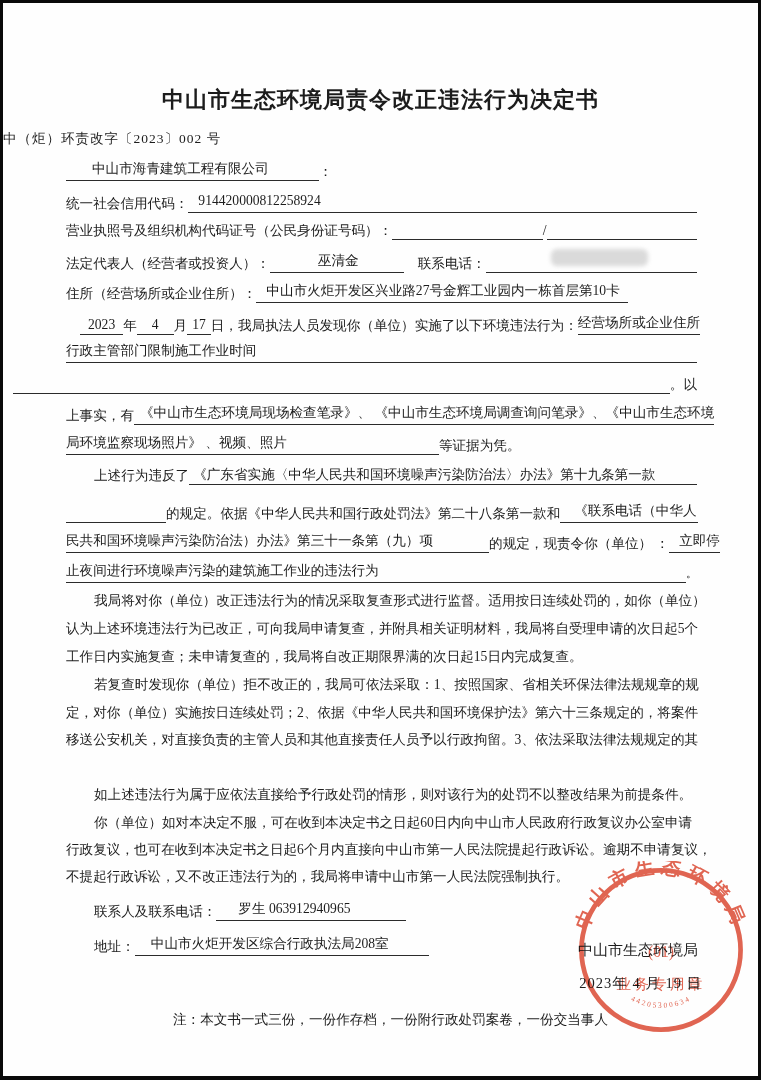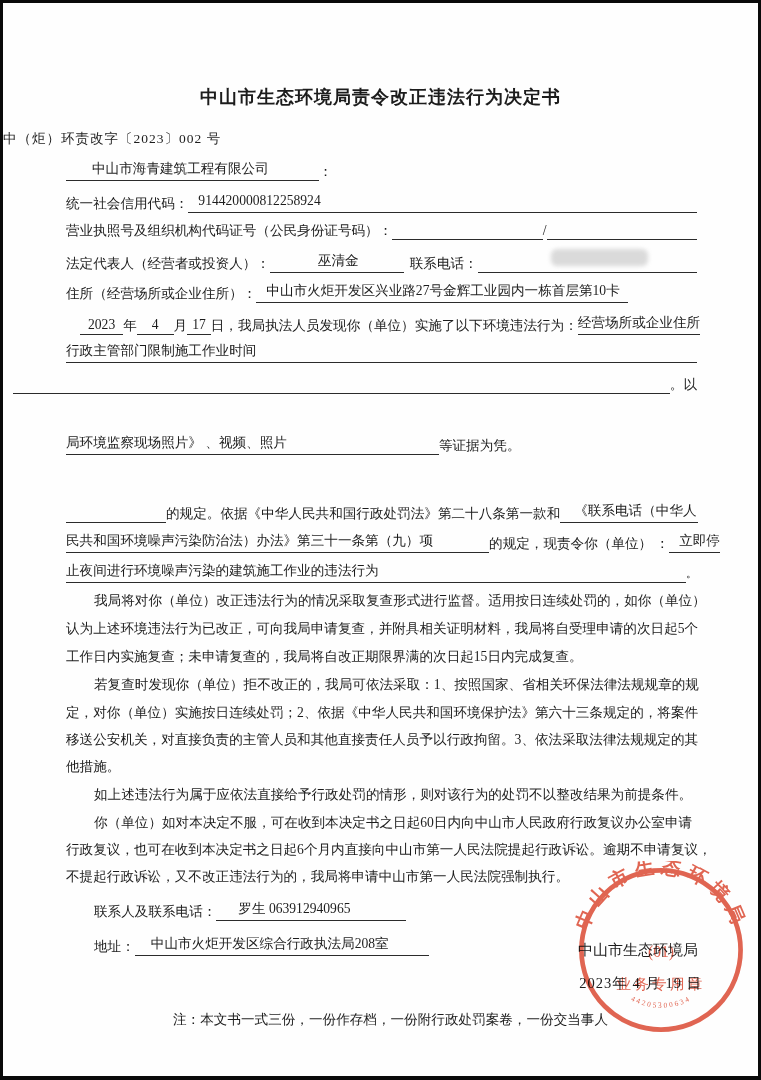--- a/index.html
+++ b/index.html
@@ -2,21 +2,21 @@
 <html><head>
 <meta charset="utf-8">
 <style>
   html,body{margin:0;padding:0;background:#888;}
   #page{
     position:relative;width:761px;height:1080px;background:#fefefe;
     box-sizing:border-box;border:3px solid #0a0a0a;border-bottom-width:4px;
     font-family:"Liberation Serif","DejaVu Serif",serif;color:#1c1c1c;overflow:hidden;
   }
   .title{position:absolute;top:82px;left:0;width:100%;text-align:center;
-    font-size:18px;font-weight:bold;letter-spacing:1px;}
+    font-size:22px;font-weight:bold;letter-spacing:1px;}
   .docno{position:absolute;top:127px;left:0;width:100%;text-align:left;
     font-size:13.5px;letter-spacing:1px;}
   .ln{position:absolute;left:63px;right:61px;display:flex;align-items:flex-end;
     font-size:13.6px;line-height:19px;white-space:nowrap;}
   .s{flex:0 0 auto;}
   .u{flex:0 0 auto;border-bottom:1px solid #2b2b2b;padding-bottom:2px;}
   .b{flex:0 0 auto;border-bottom:1px solid #2b2b2b;padding-bottom:2px;}
   .fill{flex:1 1 auto;border-bottom:1px solid #2b2b2b;padding-bottom:2px;}
   .ind{padding-left:28px;}
   .blur-box{position:absolute;left:548px;top:246px;width:97px;height:17px;
@@ -52,21 +52,21 @@
   <div class="ln" style="top:218px">
     <span class="s">营业执照号及组织机构代码证号（公民身份证号码）：</span>
     <span class="fill"></span>
     <span class="s">/</span>
     <span class="fill"></span>
   </div>
 
   <div class="ln" style="top:248px">
     <span class="s">法定代表人（经营者或投资人）：</span>
     <span class="u" style="padding:0 45px 2px 48px">巫清金</span>
-    <span class="s" style="margin-left:6px">联系电话：</span>
+    <span class="s" style="margin-left:14px">联系电话：</span>
     <span class="fill"></span>
   </div>
   <div class="blur-box"></div>
 
   <div class="ln" style="top:278px">
     <span class="s">住所（经营场所或企业住所）：</span>
     <span class="u" style="padding:0 8px 2px 10px">中山市火炬开发区兴业路27号金辉工业园内一栋首层第10卡</span>
   </div>
 
   <div class="ln" style="top:310px">
@@ -82,26 +82,36 @@
   </div>
   <div class="ln" style="top:338px">
     <span class="u">行政主管部门限制施工作业时间</span>
     <span class="fill"></span>
   </div>
   <div class="ln" style="top:372px;left:10px">
     <span class="fill"></span>
     <span class="s">。以</span>
   </div>
 
+  <div class="ln" style="top:400px">
+    <span class="s">上事实，有</span>
+    <span class="u" style="padding-left:6px">《中山市生态环境局现场检查笔录》、 《中山市生态环境局调查询问笔录》、《中山市生态环境</span>
+    <span class="fill"></span>
+  </div>
   <div class="ln" style="top:430px">
     <span class="u">局环境监察现场照片》 、视频、照片</span>
     <span class="b" style="width:152px"></span>
     <span class="s">等证据为凭。</span>
   </div>
 
+  <div class="ln" style="top:462px">
+    <span class="s ind">上述行为违反了</span>
+    <span class="u" style="padding:0 4px">《广东省实施〈中华人民共和国环境噪声污染防治法〉办法》第十九条第一款</span>
+    <span class="fill"></span>
+  </div>
   <div class="ln" style="top:498px">
     <span class="b" style="width:100px"></span>
     <span class="s">的规定。依据《中华人民共和国行政处罚法》第二十八条第一款和</span>
     <span class="u" style="padding-left:14px">《联系电话（中华人</span>
     <span class="fill"></span>
   </div>
   <div class="ln" style="top:528px">
     <span class="u">民共和国环境噪声污染防治法）办法》第三十一条第（九）项</span>
     <span class="b" style="width:56px"></span>
     <span class="s">的规定，现责令你（单位） ：</span>
@@ -125,23 +135,20 @@
   </div>
 
   <div class="ln" style="top:672px">
     <span class="s ind">若复查时发现你（单位）拒不改正的，我局可依法采取：1、按照国家、省相关环保法律法规规章的规</span>
   </div>
   <div class="ln" style="top:700px">
     <span class="s">定，对你（单位）实施按日连续处罚；2、依据《中华人民共和国环境保护法》第六十三条规定的，将案件</span>
   </div>
   <div class="ln" style="top:727px">
     <span class="s">移送公安机关，对直接负责的主管人员和其他直接责任人员予以行政拘留。3、依法采取法律法规规定的其</span>
-  </div>
-  <div class="ln" style="top:754px">
-    <span class="s">他措施。</span>
   </div>
 
   <div class="ln" style="top:782px">
     <span class="s ind">如上述违法行为属于应依法直接给予行政处罚的情形，则对该行为的处罚不以整改结果为前提条件。</span>
   </div>
 
   <div class="ln" style="top:810px">
     <span class="s ind">你（单位）如对本决定不服，可在收到本决定书之日起60日内向中山市人民政府行政复议办公室申请</span>
   </div>
   <div class="ln" style="top:837px">

